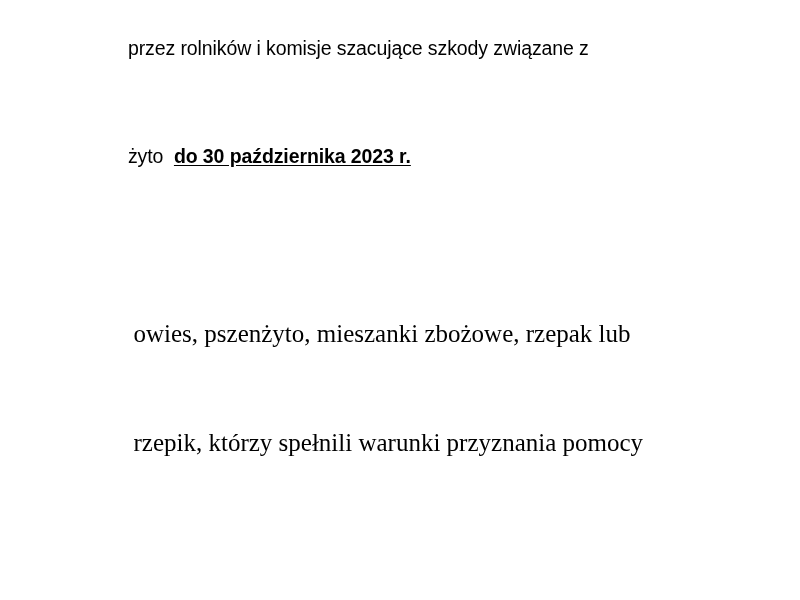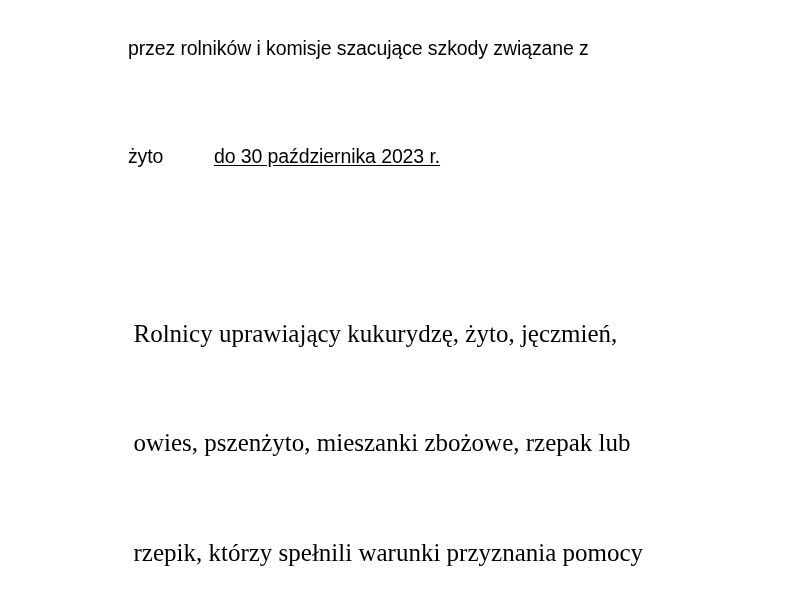--- a/index.html
+++ b/index.html
@@ -31,24 +31,23 @@
     padding-top: 0px;
   }
   .block-sans .line {
     white-space: pre;
   }
   .block-sans .line.first {
     
     margin-top: -6px;
   }
   .bold-underline {
-    font-weight: normal;
+    font-weight: bold;
     text-decoration: underline;
     text-underline-offset: 2px;
-    margin-left: 40px;
   }
   
   .block-serif {
     font-family: "Liberation Serif", serif;
     font-size: 25px;
     line-height: 36.5px;
     margin-top: 69px;
     letter-spacing: 0px;
   }
   .block-serif .line {
@@ -64,23 +63,20 @@
     <div class="line first">
       <span>przez rolników i komisje szacujące szkody związane z</span>
     </div>
     <div class="line">
       <span>żyto  </span><span class="bold-underline">do 30 października 2023 r.</span>
     </div>
   </div>
 
   <div class="block-serif">
     <div class="line">
-      <span>Rolnicy uprawiający kukurydzę, żyto, jęczmień,</span>
-    </div>
-    <div class="line">
       <span>owies, pszenżyto, mieszanki zbożowe, rzepak lub</span>
     </div>
     <div class="line">
       <span>rzepik, którzy spełnili warunki przyznania pomocy</span>
     </div>
 
   </div>
 
 </div>
 

